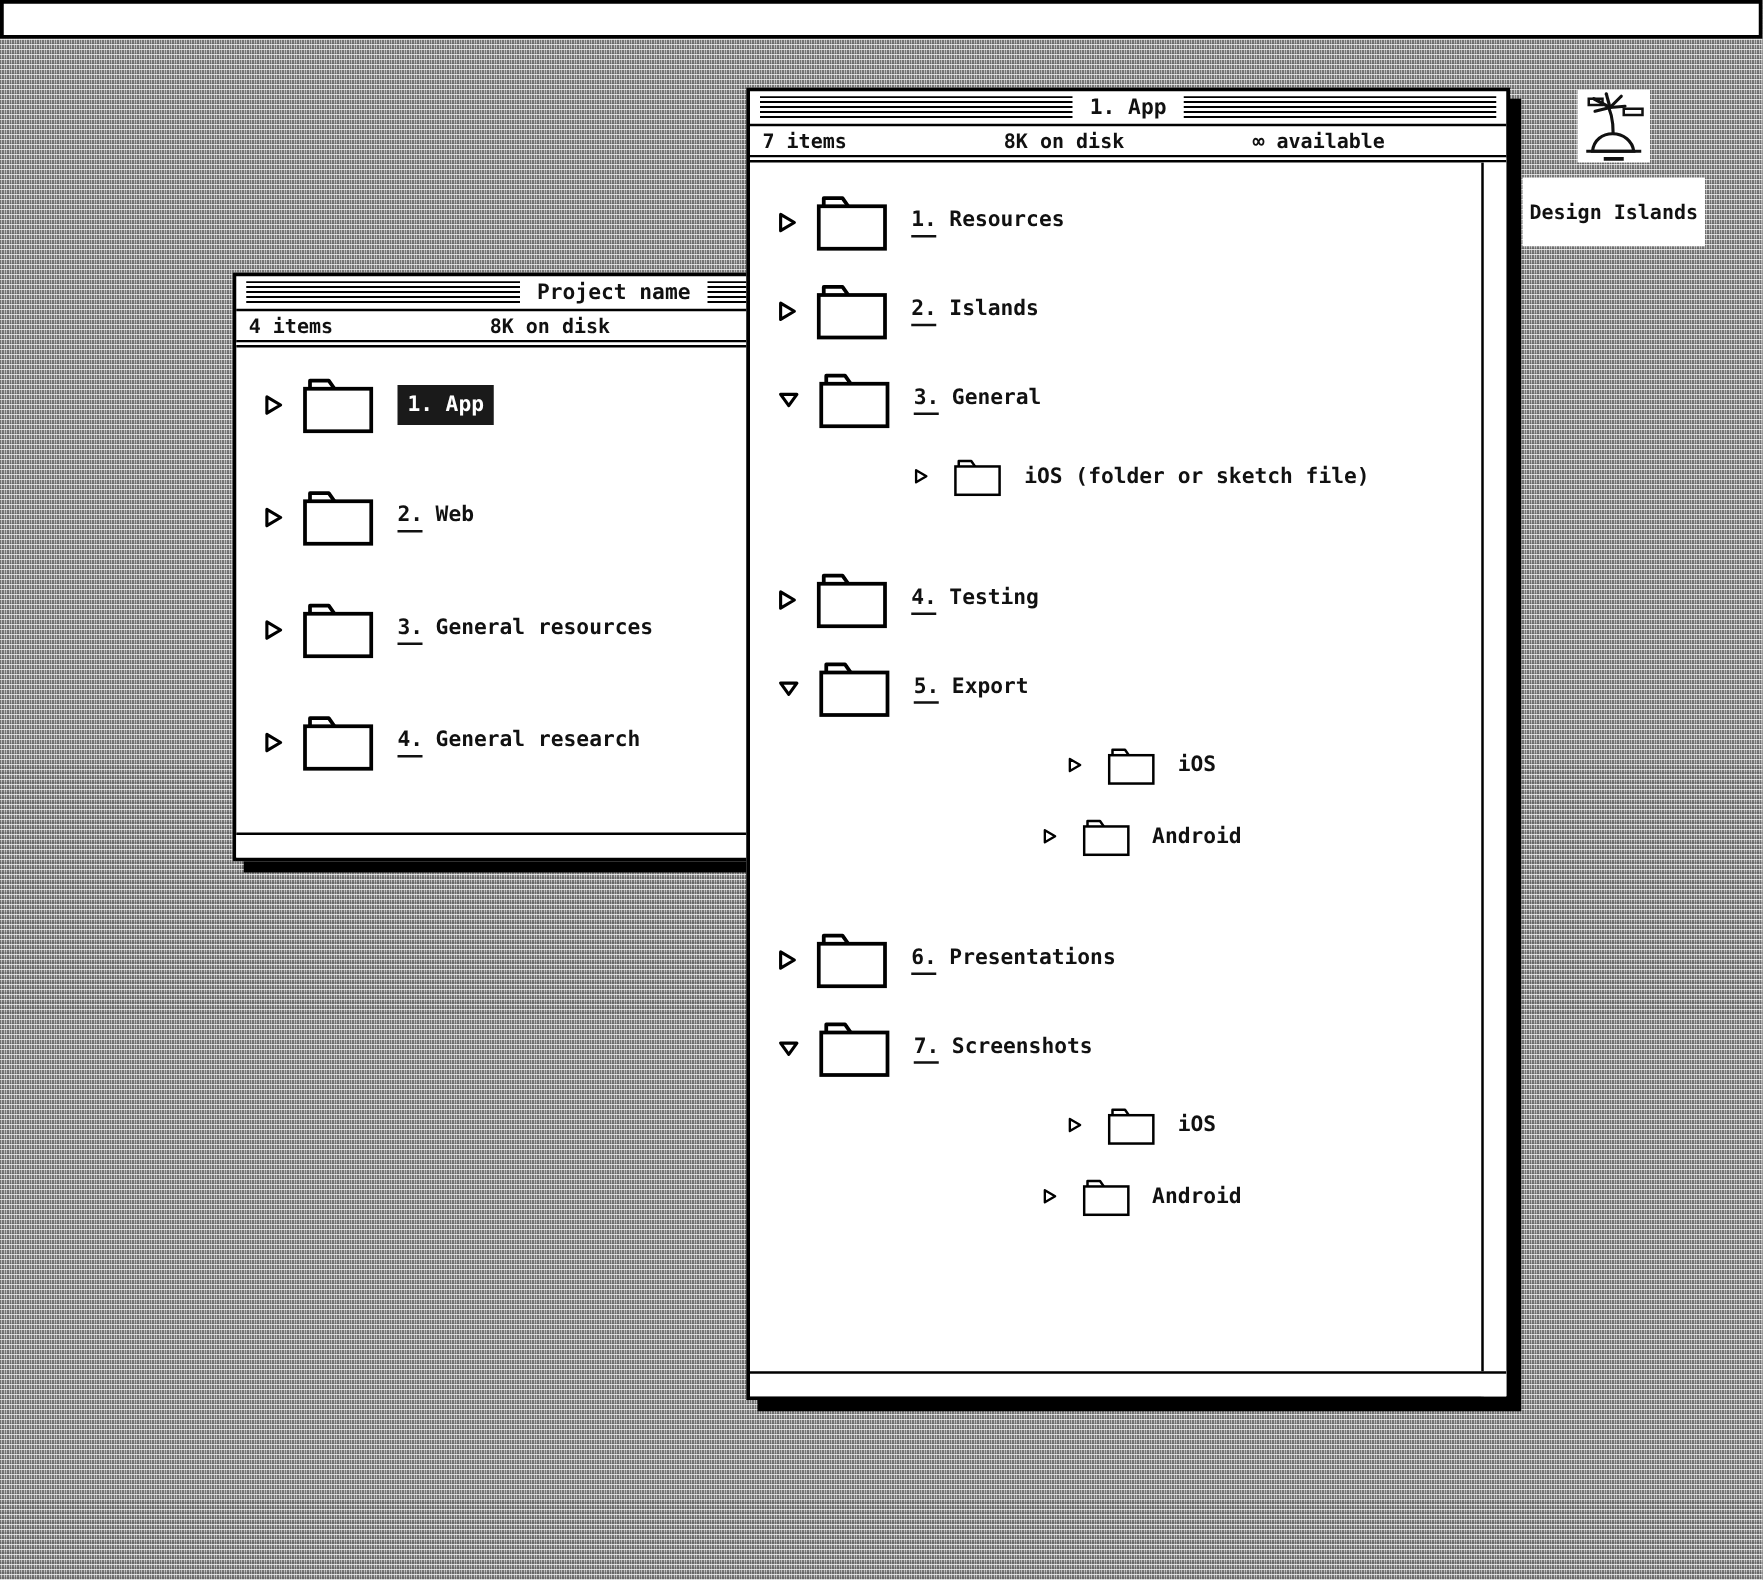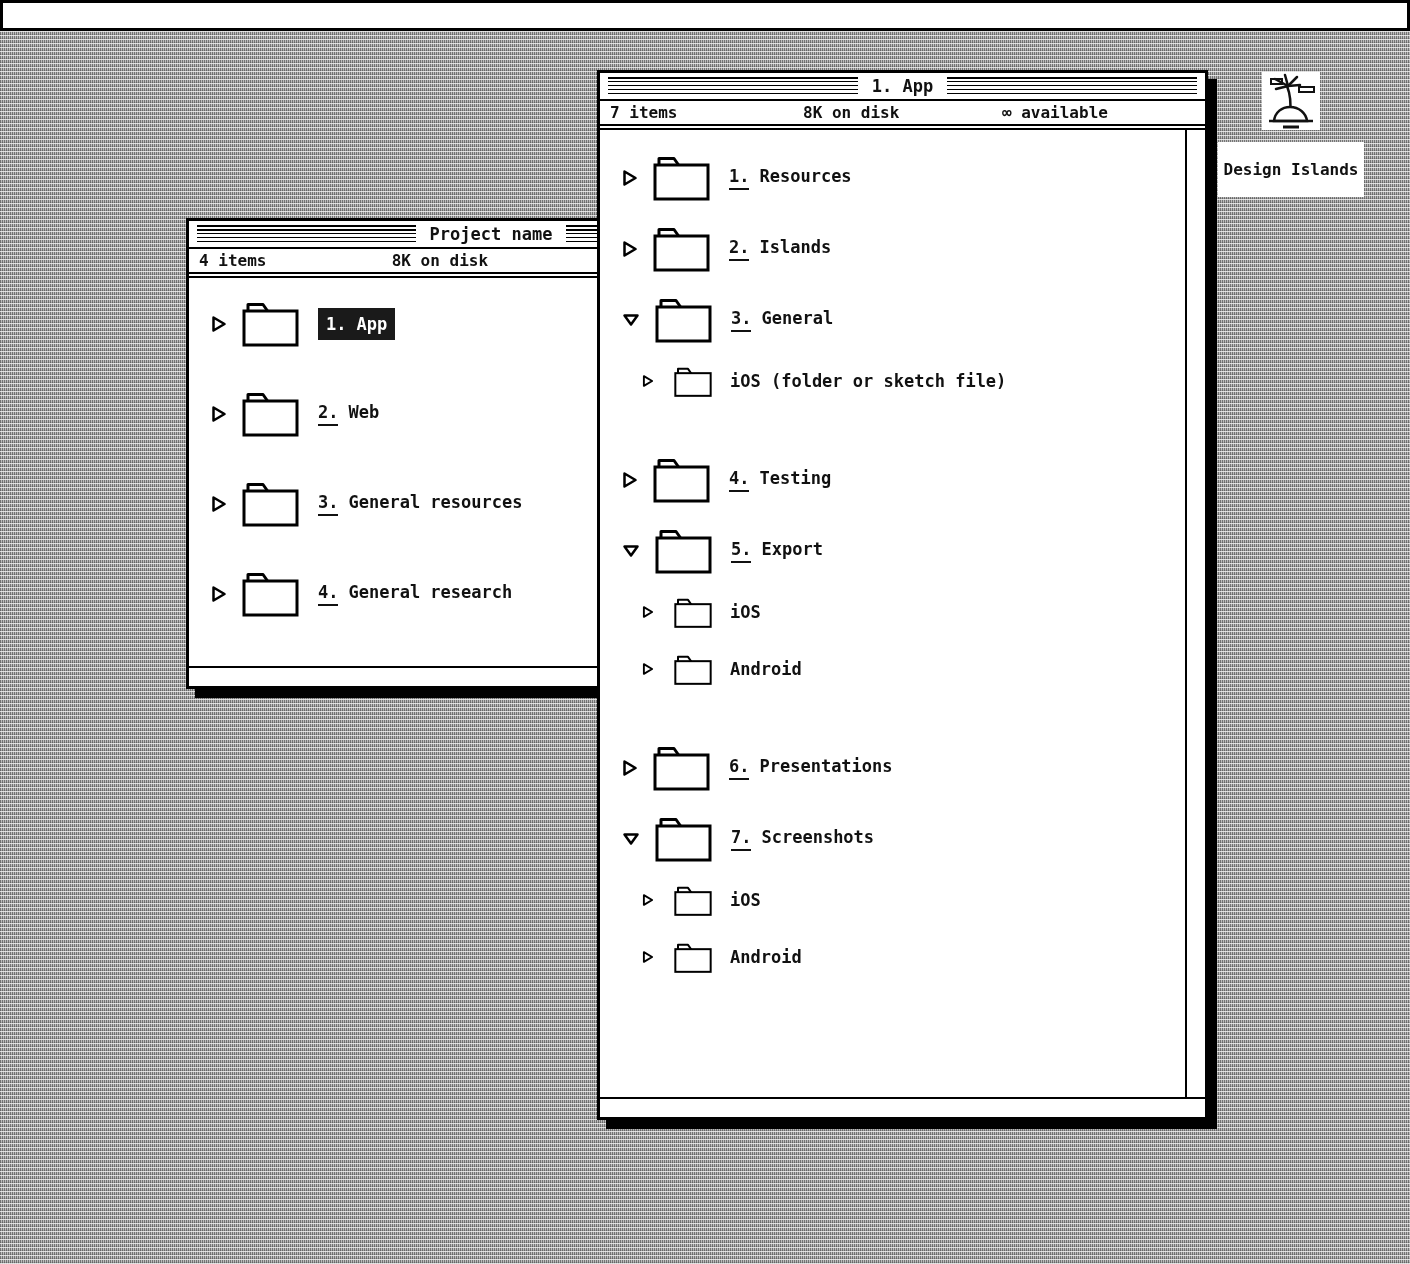--- a/index.html
+++ b/index.html
@@ -68,21 +68,21 @@
     grid-template-columns: 1fr 20px;
     grid-template-rows: 1fr 20px;
   }
   .listarea { grid-area: 1 / 1 / 2 / 2; overflow: hidden; }
   .vscroll  { grid-area: 1 / 2 / 3 / 3; border-left: 2px solid #000; background: #fff; }
   .hscroll  { grid-area: 2 / 1 / 3 / 3; border-top: 2px solid #000; background: #fff; }
 
   
   .row { display: flex; align-items: center; white-space: nowrap; }
   .row.main { height: 47px; padding-left: 22px; }
-  .row.sub  { height: 38px; padding-left: 42px; }
+  .row.sub  { height: 38px; padding-left: 42px; justify-content: center; }
 
   .w-app .row.main { margin-top: 24px; }
   .w-app .row.sub  { margin-top: 19px; }
   .w-app .row.main.after-group { margin-top: 56px; }
   .w-app .row.main.first { margin-top: 24px; }
 
   .w-project .row.main { margin-top: 43px; }
   .w-project .row.main.first { margin-top: 22px; }
 
   .tri { display: inline-flex; }

